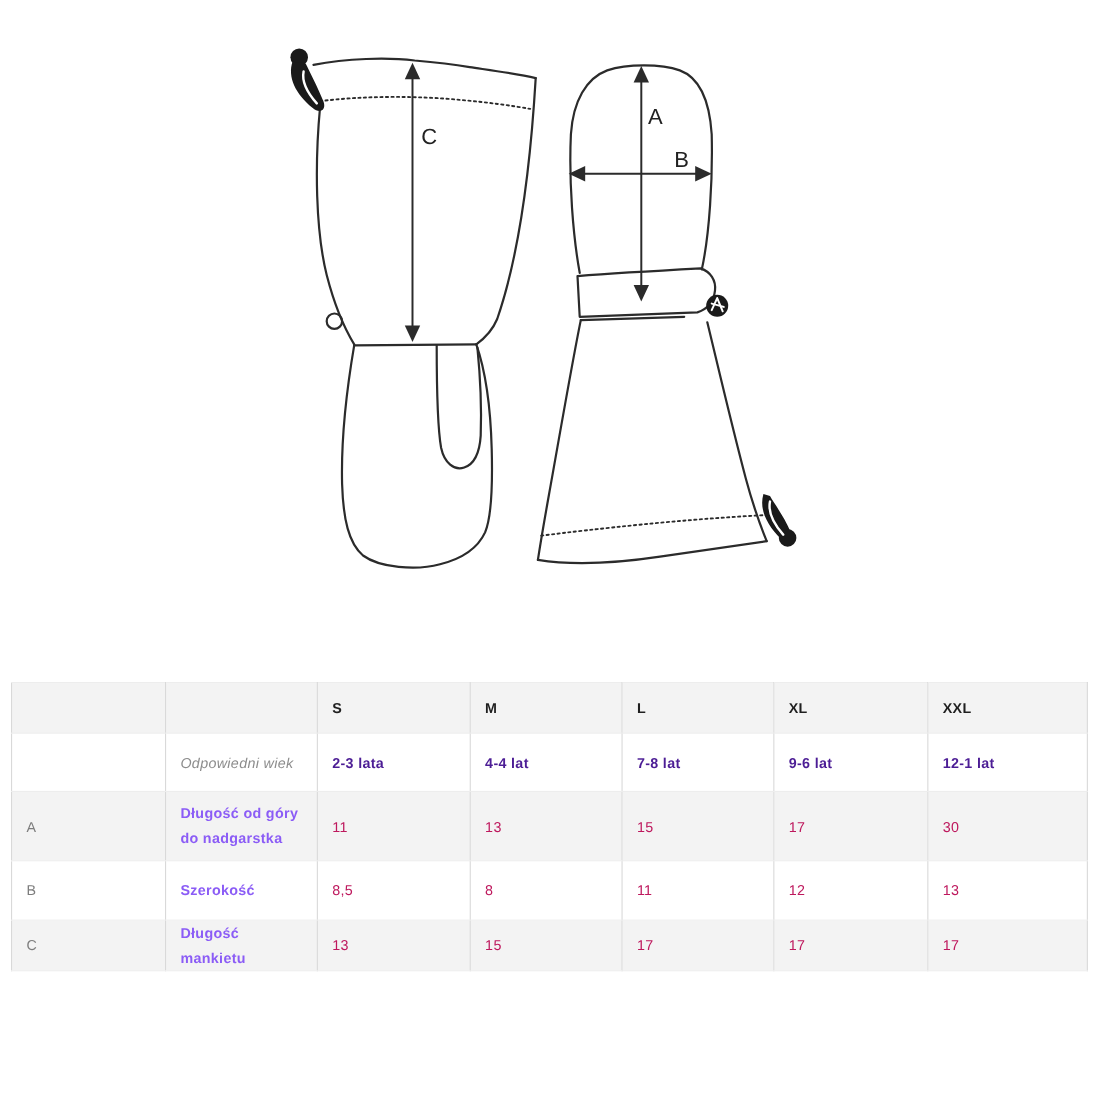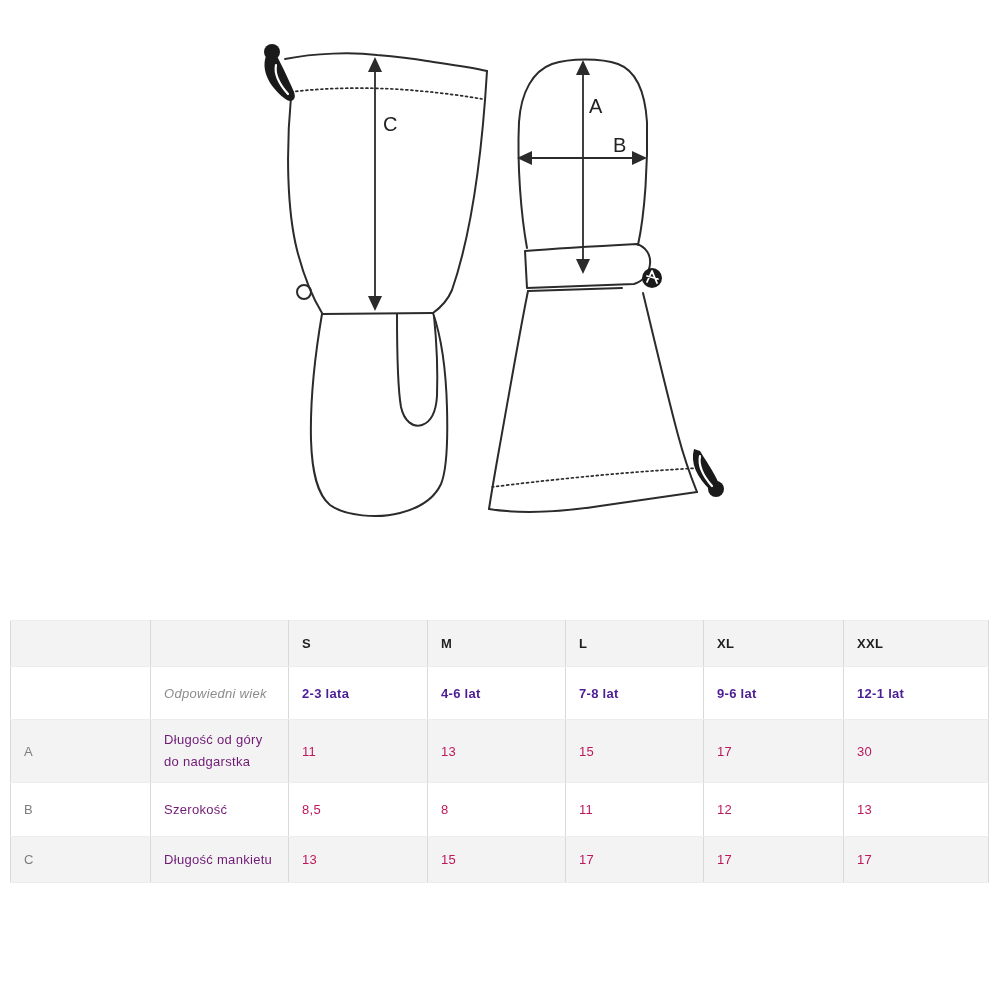--- a/index.html
+++ b/index.html
@@ -61,22 +61,22 @@
   .cell-age-label {
     font-style: italic;
     color: #8c8c8c;
     font-weight: 400;
   }
   .cell-age-value {
     font-weight: 700;
     color: #4c1d95;
   }
   .cell-dim-label {
-    font-weight: 400;
-    color: #701a75;
+    font-weight: 700;
+    color: #8b5cf6;
     line-height: 22px;
   }
   .cell-value {
     color: #be185d;
   }
   .svg-label {
     font-family: "Liberation Sans", sans-serif;
     font-size: 20px;
     fill: #222222;
   }
@@ -183,21 +183,21 @@
         <th class="bg-stripe cell-size-head">S</th>
         <th class="bg-stripe cell-size-head">M</th>
         <th class="bg-stripe cell-size-head">L</th>
         <th class="bg-stripe cell-size-head">XL</th>
         <th class="bg-stripe cell-size-head">XXL</th>
       </tr>
       <tr class="row-age">
         <td class="bg-white"></td>
         <td class="bg-white cell-age-label">Odpowiedni wiek</td>
         <td class="bg-white cell-age-value">2-3 lata</td>
-        <td class="bg-white cell-age-value">4-6 lat</td>
+        <td class="bg-white cell-age-value">4-4 lat</td>
         <td class="bg-white cell-age-value">7-8 lat</td>
         <td class="bg-white cell-age-value">9-6 lat</td>
         <td class="bg-white cell-age-value">12-1 lat</td>
       </tr>
       <tr class="row-a">
         <td class="bg-stripe cell-letter">A</td>
         <td class="bg-stripe cell-dim-label">Długość od góry do nadgarstka</td>
         <td class="bg-stripe cell-value">11</td>
         <td class="bg-stripe cell-value">13</td>
         <td class="bg-stripe cell-value">15</td>

